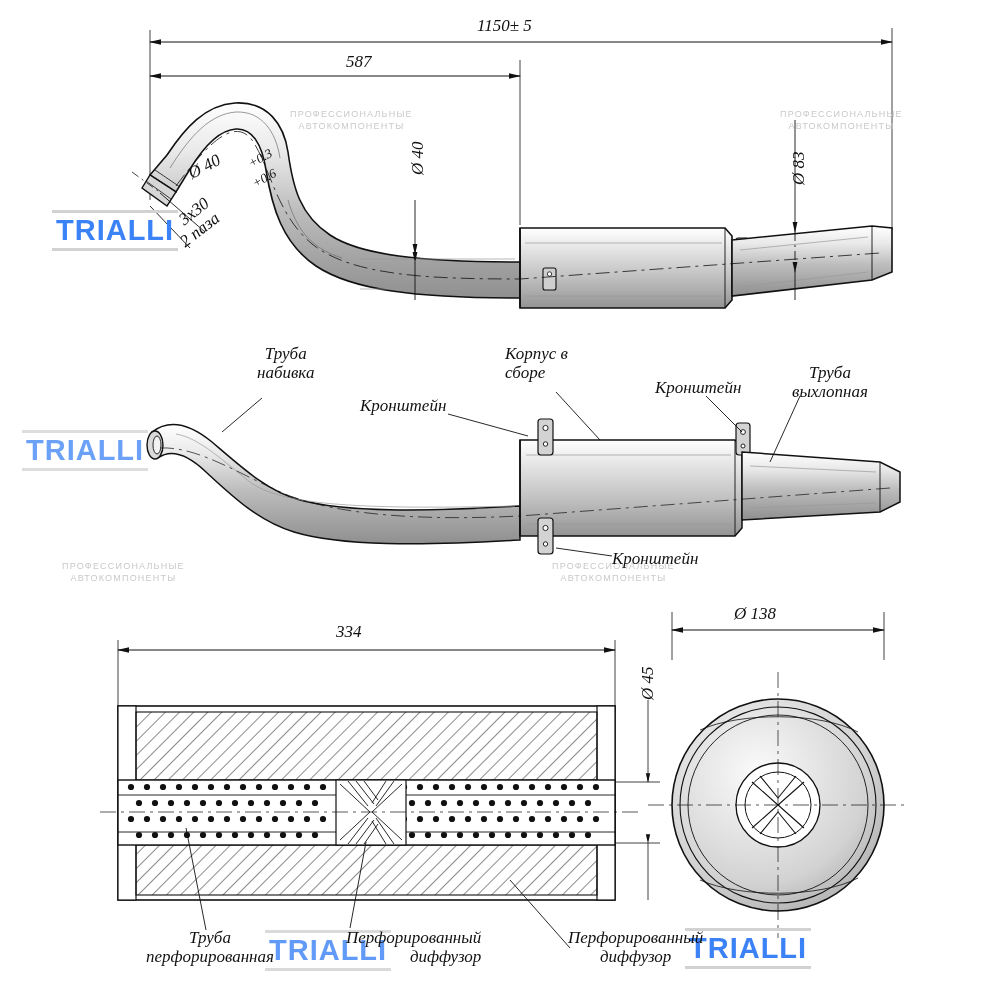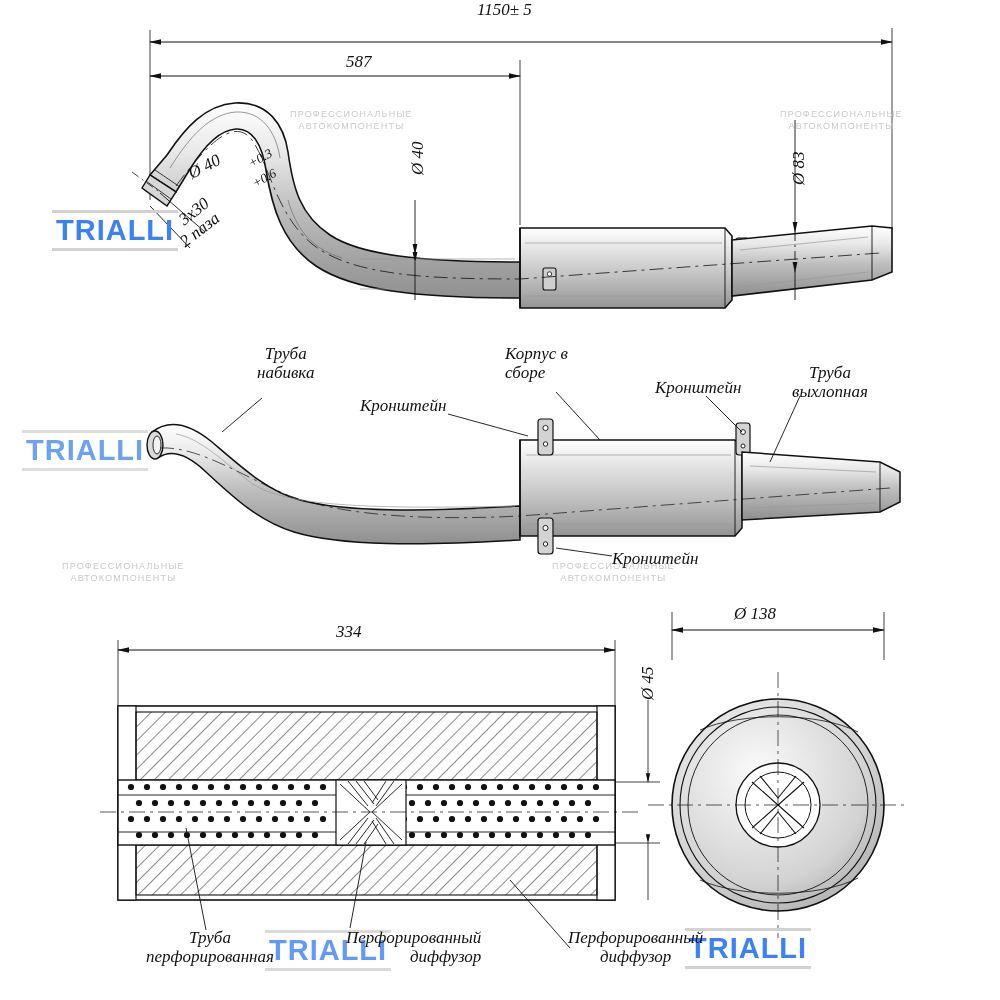--- a/index.html
+++ b/index.html
@@ -413,21 +413,21 @@
 </div>
 <div class="wm" style="left:62px;top:560px;">
   <span>ПРОФЕССИОНАЛЬНЫЕ</span><br>
   <span>АВТОКОМПОНЕНТЫ</span>
 </div>
 <div class="wm" style="left:552px;top:560px;">
   <span>ПРОФЕССИОНАЛЬНЫЕ</span><br>
   <span>АВТОКОМПОНЕНТЫ</span>
 </div>
 
-<div class="lbl dim" style="left:477px;top:0;">1150± 5</div>
+<div class="lbl dim" style="left:477px;top:16px;">1150± 5</div>
 <div class="lbl dim" style="left:333px;top:52px;margin-left:13px;">587</div>
 
 <div class="lbl dim rot-90" style="left:408px;top:175px;">Ø 40</div>
 <div class="lbl dim rot-90" style="left:789px;top:185px;">Ø 83</div>
 
 <div class="lbl dim rot-45" style="left:185px;top:166px;">
   <span>Ø 40</span>
 </div>
 <div class="lbl small rot-45" style="left:246px;top:158px;">+0.3</div>
 <div class="lbl small rot-45" style="left:250px;top:178px;">+0.6</div>

